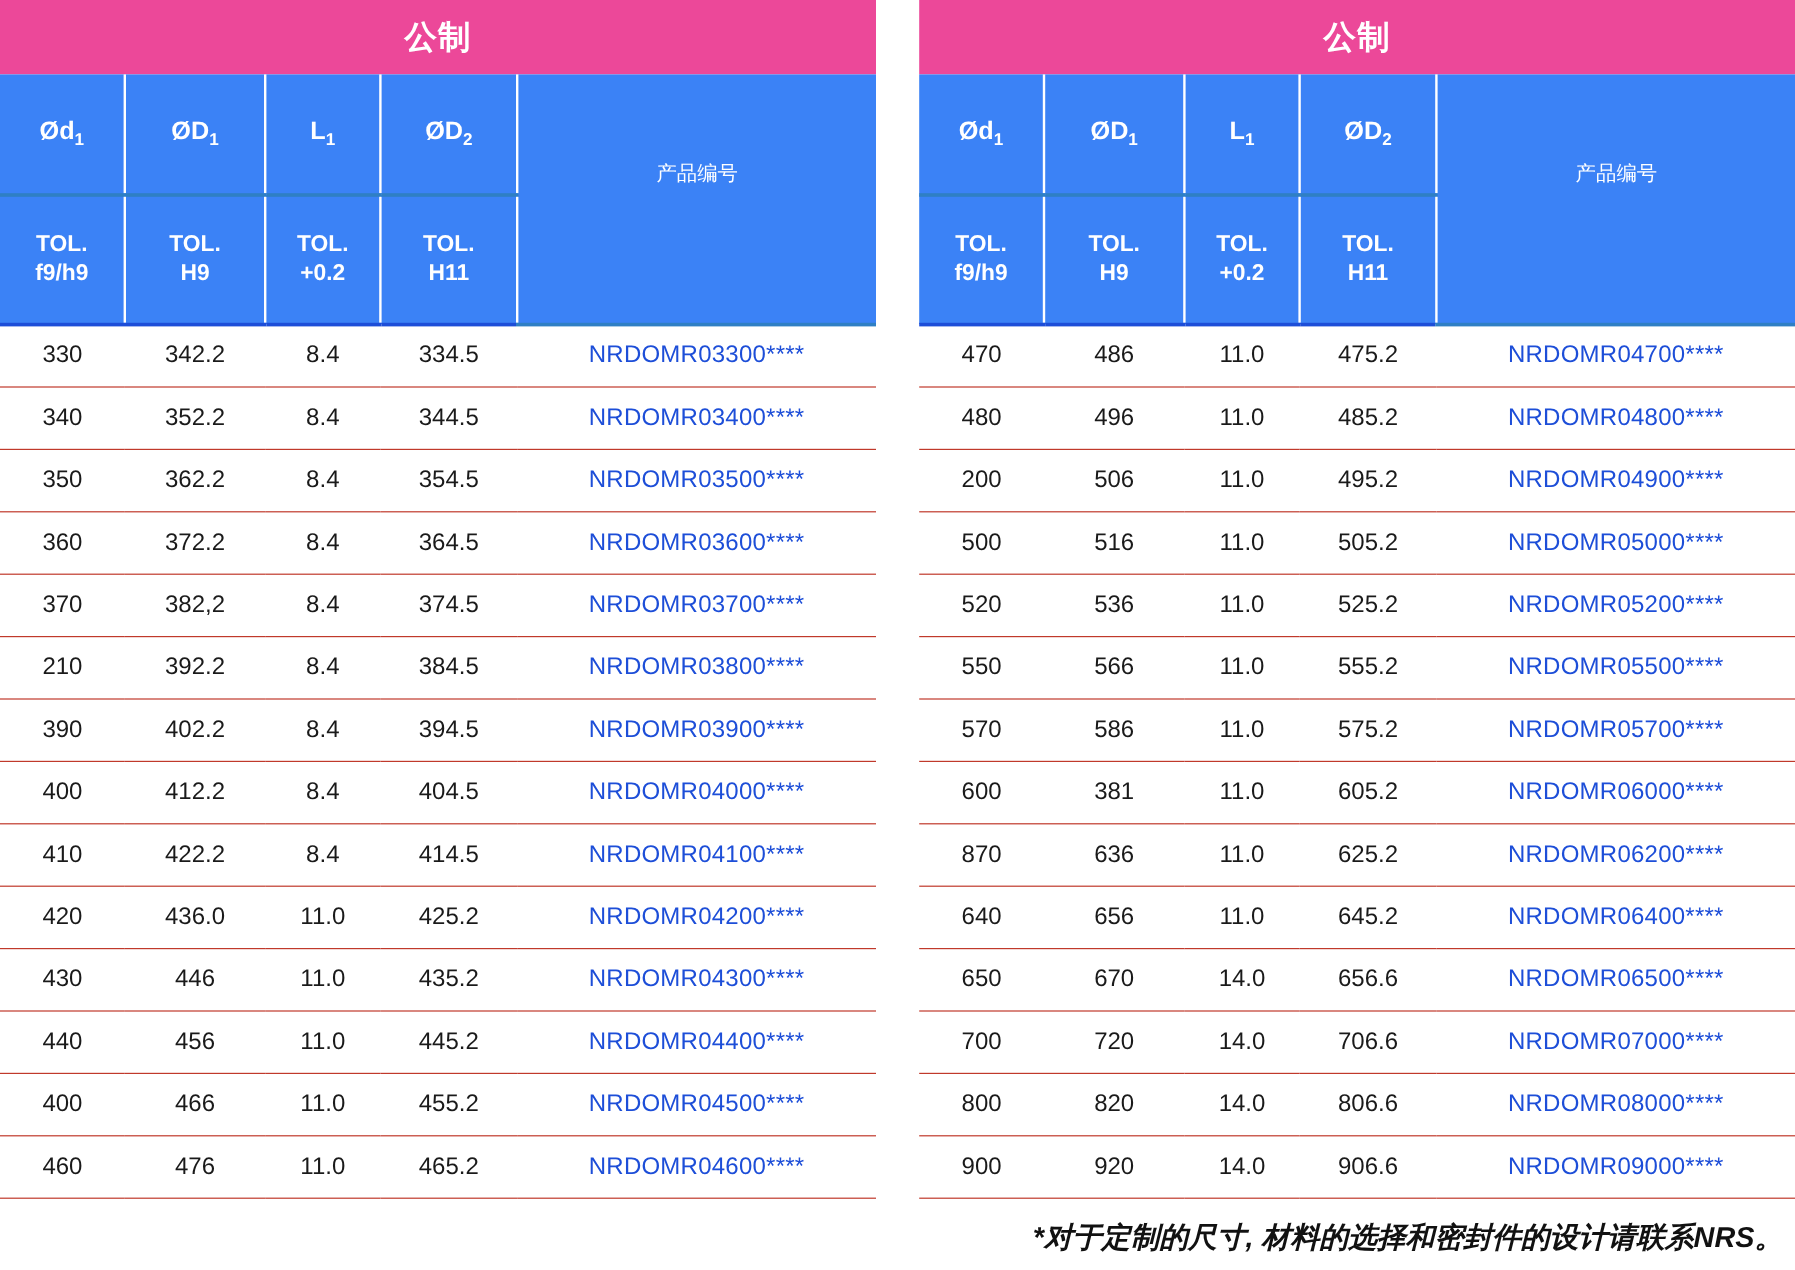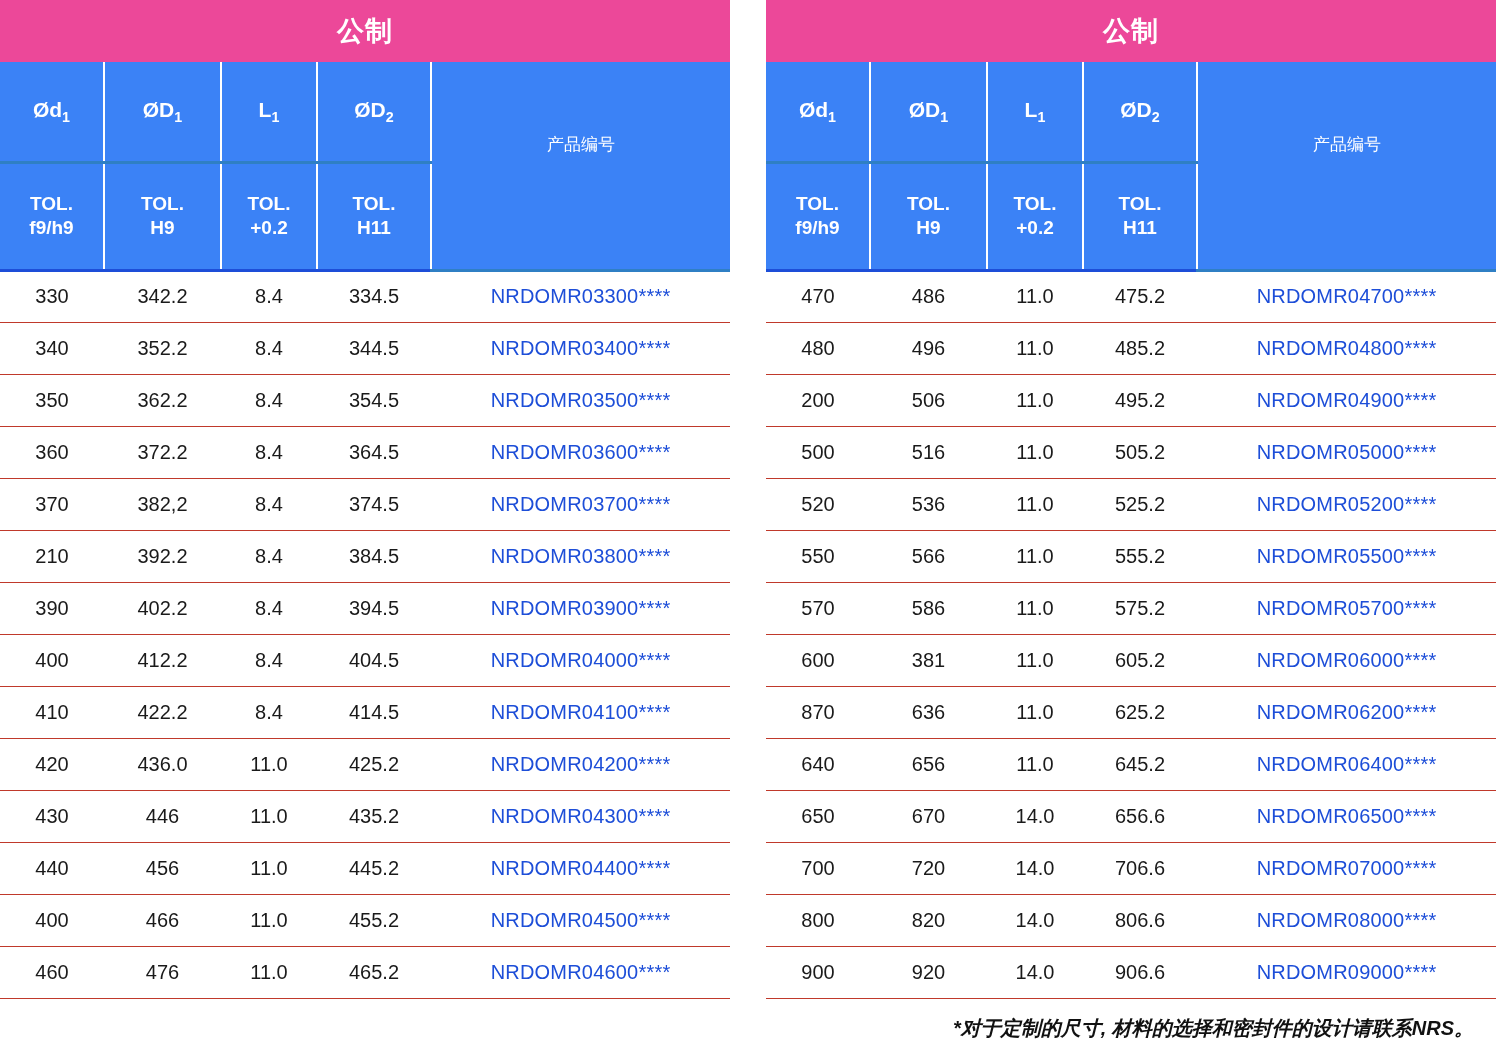--- a/index.html
+++ b/index.html
@@ -83,25 +83,25 @@
     font-size: 20px;
     color: #1d4ed8;
     border-bottom: 1.6px solid #c0392b;
     letter-spacing: 0.2px;
   }
   tbody tr:first-child td.d,
   tbody tr:first-child td.prod { border-top: 3px solid #2f7fc4; text-align: center; }
   .footnote {
     margin-top: 16px;
     text-align: right;
-    font-size: 20px;
+    font-size: 24px;
     font-style: italic;
     font-weight: bold;
     color: #111111;
-    padding-right: 22px;
+    padding-right: 10px;
   }
   col.c1 { width: 104px; }
   col.c2 { width: 117px; }
   col.c3 { width: 96px; }
   col.c4 { width: 114px; }
   col.c5 { width: auto; }
 </style>
 </head>
 <body>
 

